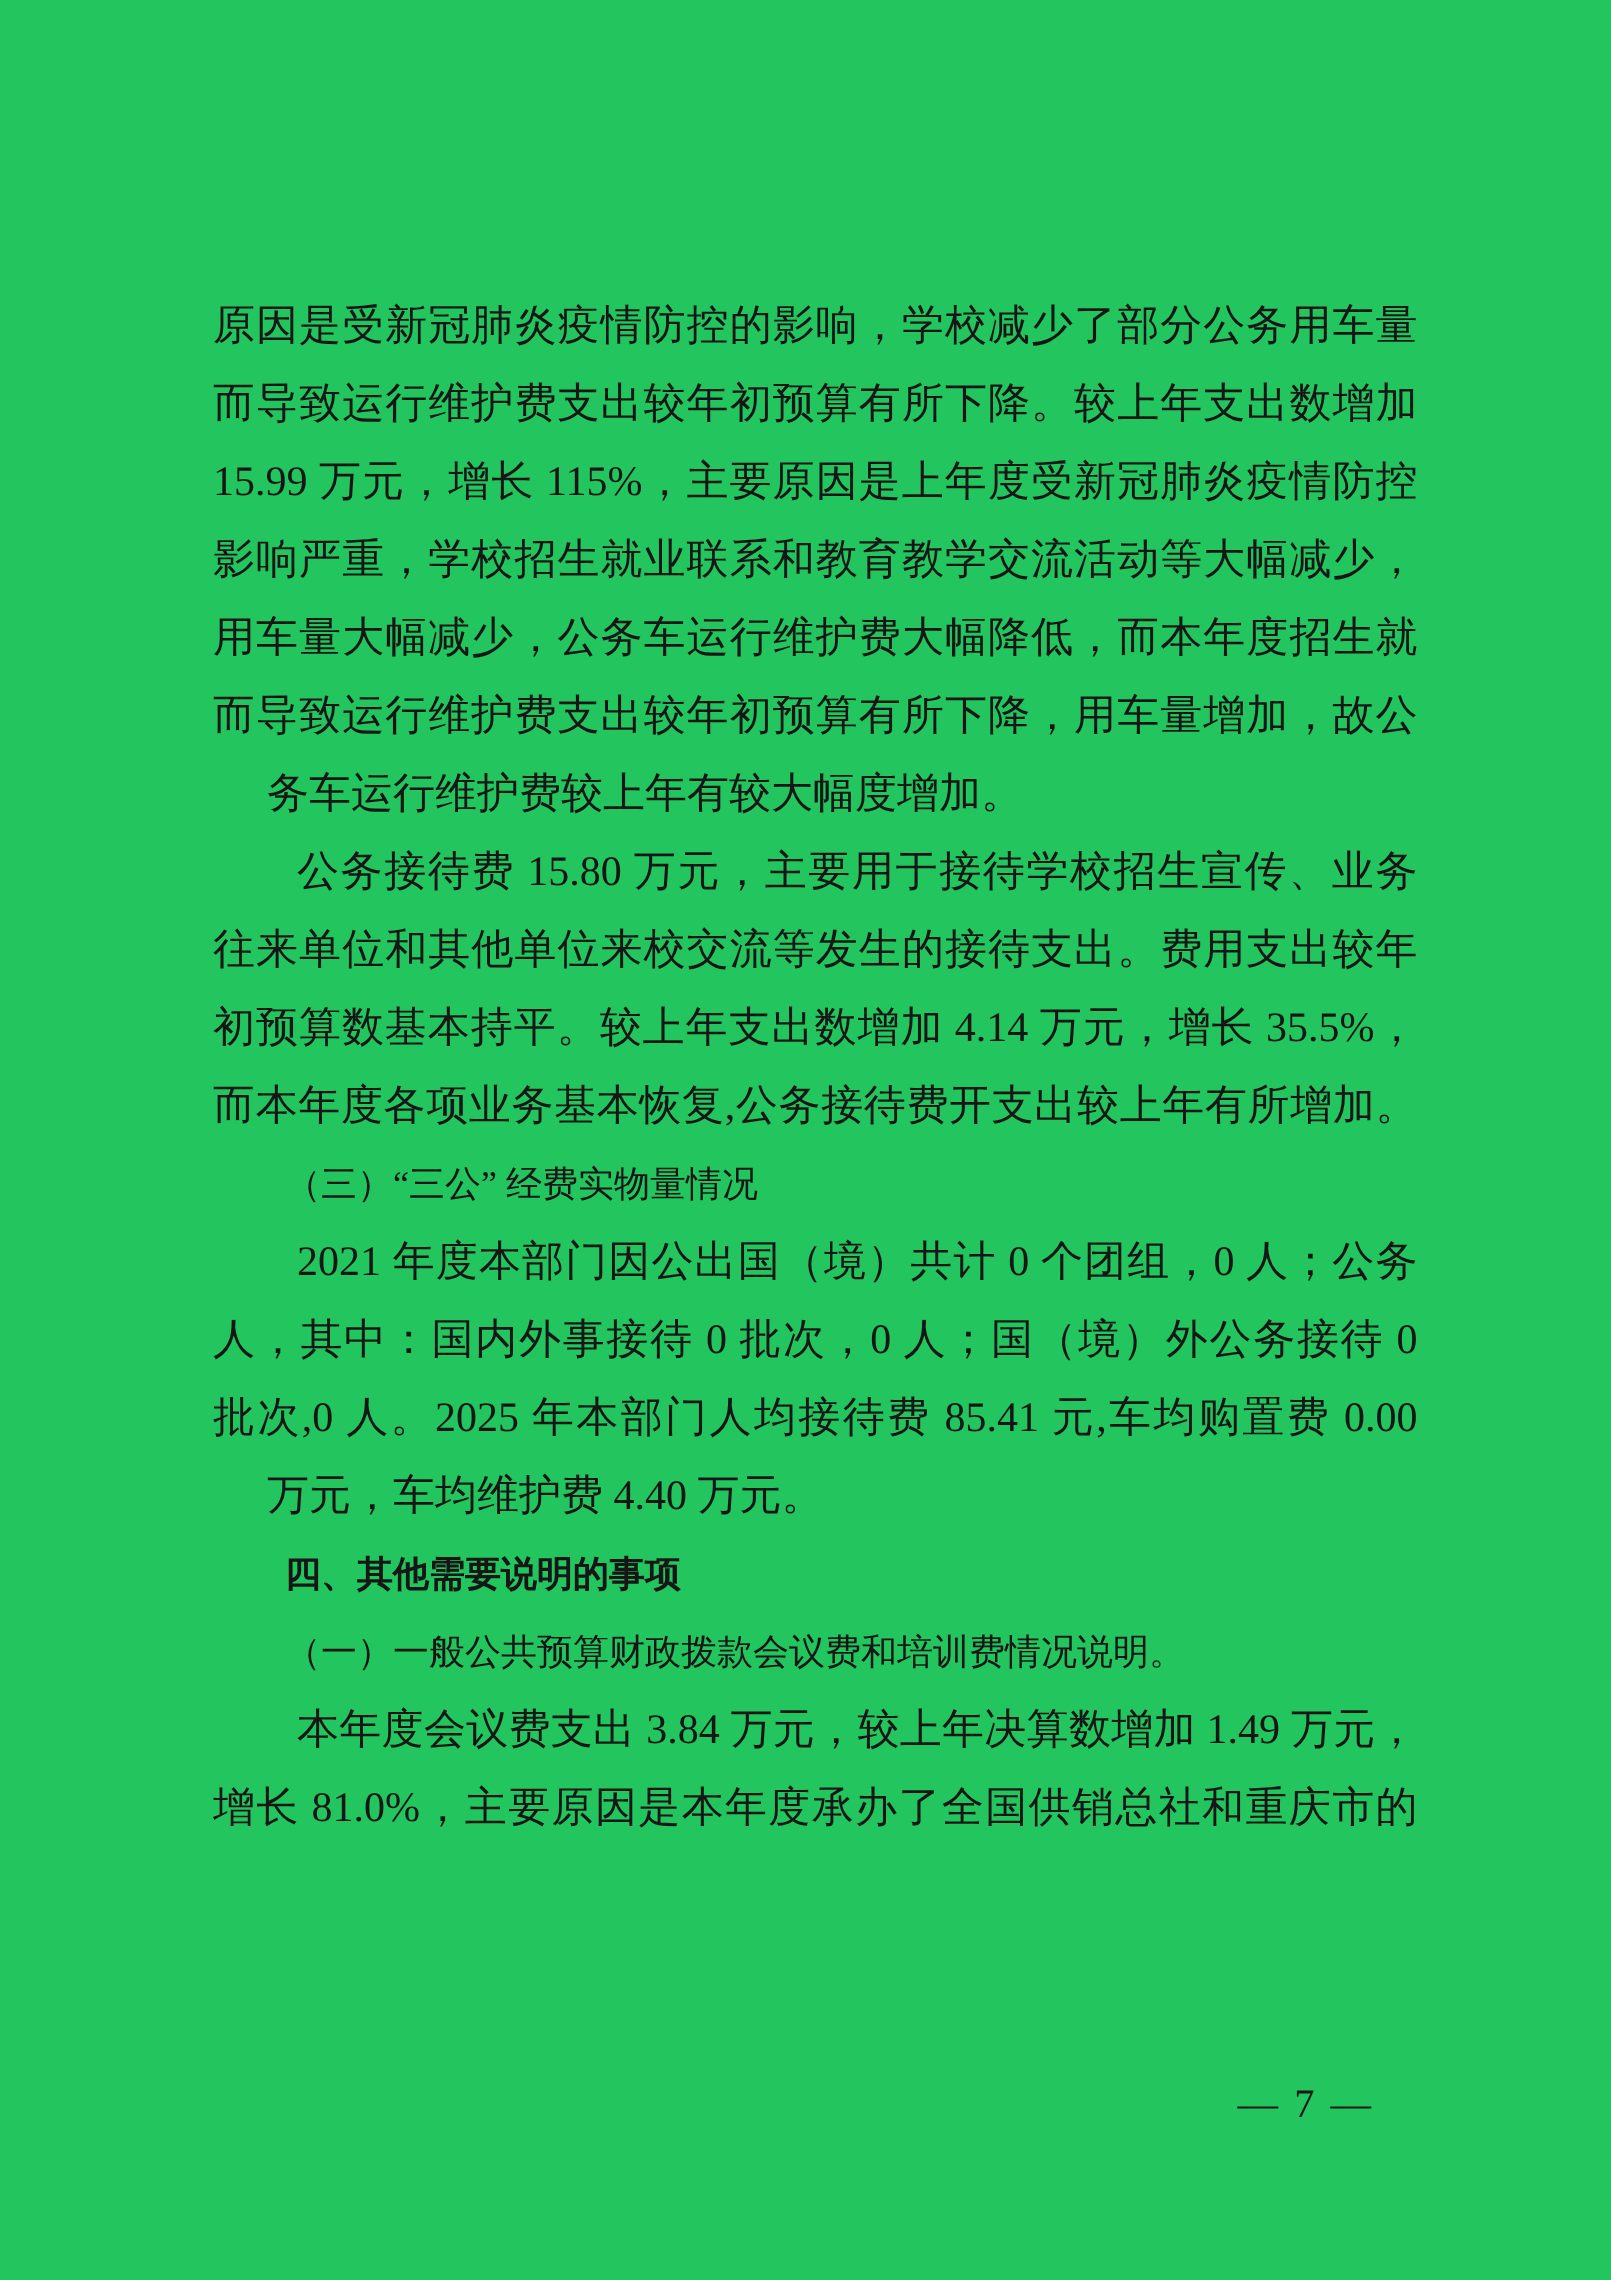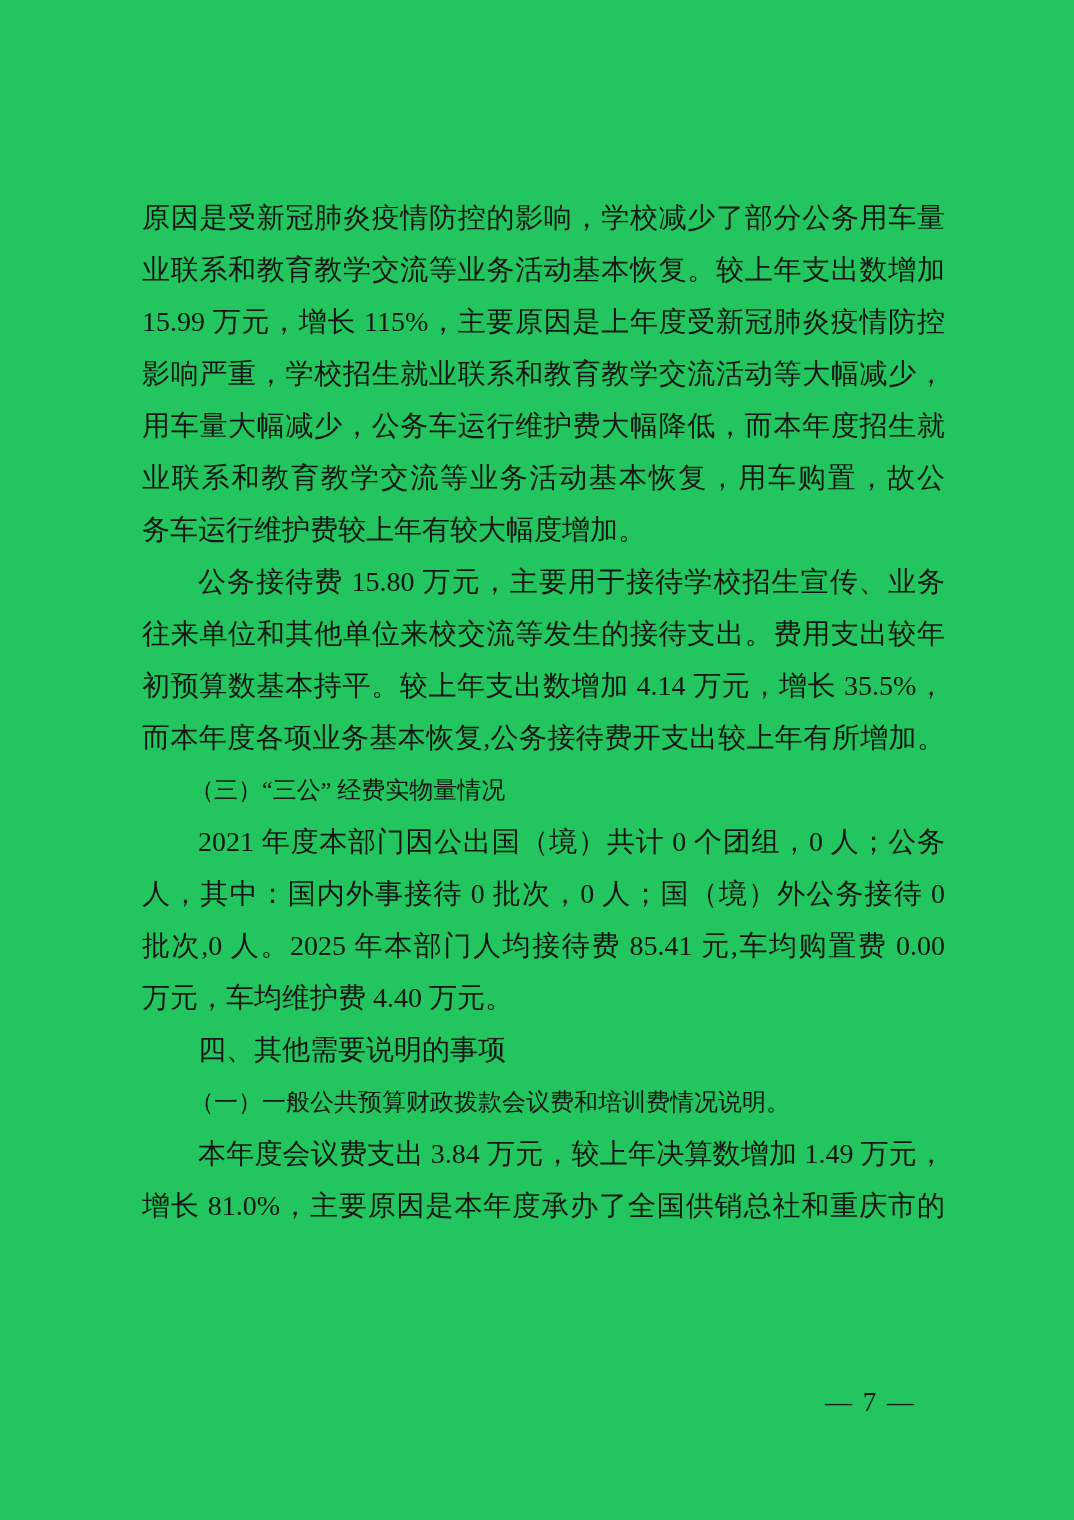--- a/index.html
+++ b/index.html
@@ -27,40 +27,41 @@
     line-height: 52px;
     font-size: 28px;
     text-align: justify;
     text-align-last: justify;
     overflow: hidden;
     white-space: nowrap;
   }
   .line.end {
     text-align: right;
     text-align-last: left;
+    margin-left: 36px;
   }
   .line.indent {
     text-indent: 2em;
   }
   .heading-kai {
     height: 52px;
     line-height: 52px;
     font-size: 24px;
     text-indent: 2em;
     text-align: left;
     text-align-last: left;
     overflow: hidden;
     white-space: nowrap;
   }
   .heading-hei {
     height: 52px;
     line-height: 52px;
-    font-size: 28px;
+    font-size: 24px;
     font-family: "Liberation Sans", "DejaVu Sans", sans-serif;
-    font-weight: 400;
+    font-weight: 700;
     text-indent: 2em;
     text-align: left;
     text-align-last: left;
     overflow: hidden;
     white-space: nowrap;
   }
   .page-number {
     position: absolute;
     top: 1386px;
     right: 158px;
@@ -71,25 +72,25 @@
     letter-spacing: 2px;
   }
 </style>
 </head>
 <body>
 
 <div class="page">
   <div class="content">
 
     <div class="line">原因是受新冠肺炎疫情防控的影响，学校减少了部分公务用车量</div>
-    <div class="line">业联系和教育教学交流等业务活动基本恢复。较上年支出数增加</div>
+    <div class="line">而导致运行维护费支出较年初预算有所下降。较上年支出数增加</div>
     <div class="line">15.99 万元，增长 115%，主要原因是上年度受新冠肺炎疫情防控</div>
     <div class="line">影响严重，学校招生就业联系和教育教学交流活动等大幅减少，</div>
     <div class="line">用车量大幅减少，公务车运行维护费大幅降低，而本年度招生就</div>
-    <div class="line">业联系和教育教学交流等业务活动基本恢复，用车购置，故公</div>
+    <div class="line">而导致运行维护费支出较年初预算有所下降，用车量增加，故公</div>
     <div class="line end">务车运行维护费较上年有较大幅度增加。</div>
 
     <div class="line indent">公务接待费 15.80 万元，主要用于接待学校招生宣传、业务</div>
     <div class="line">往来单位和其他单位来校交流等发生的接待支出。费用支出较年</div>
     <div class="line">初预算数基本持平。较上年支出数增加 4.14 万元，增长 35.5%，</div>
     <div class="line">而本年度各项业务基本恢复,公务接待费开支出较上年有所增加。</div>
 
     <div class="heading-kai">（三）“三公” 经费实物量情况</div>
 
     <div class="line indent">2021 年度本部门因公出国（境）共计 0 个团组，0 人；公务</div>

